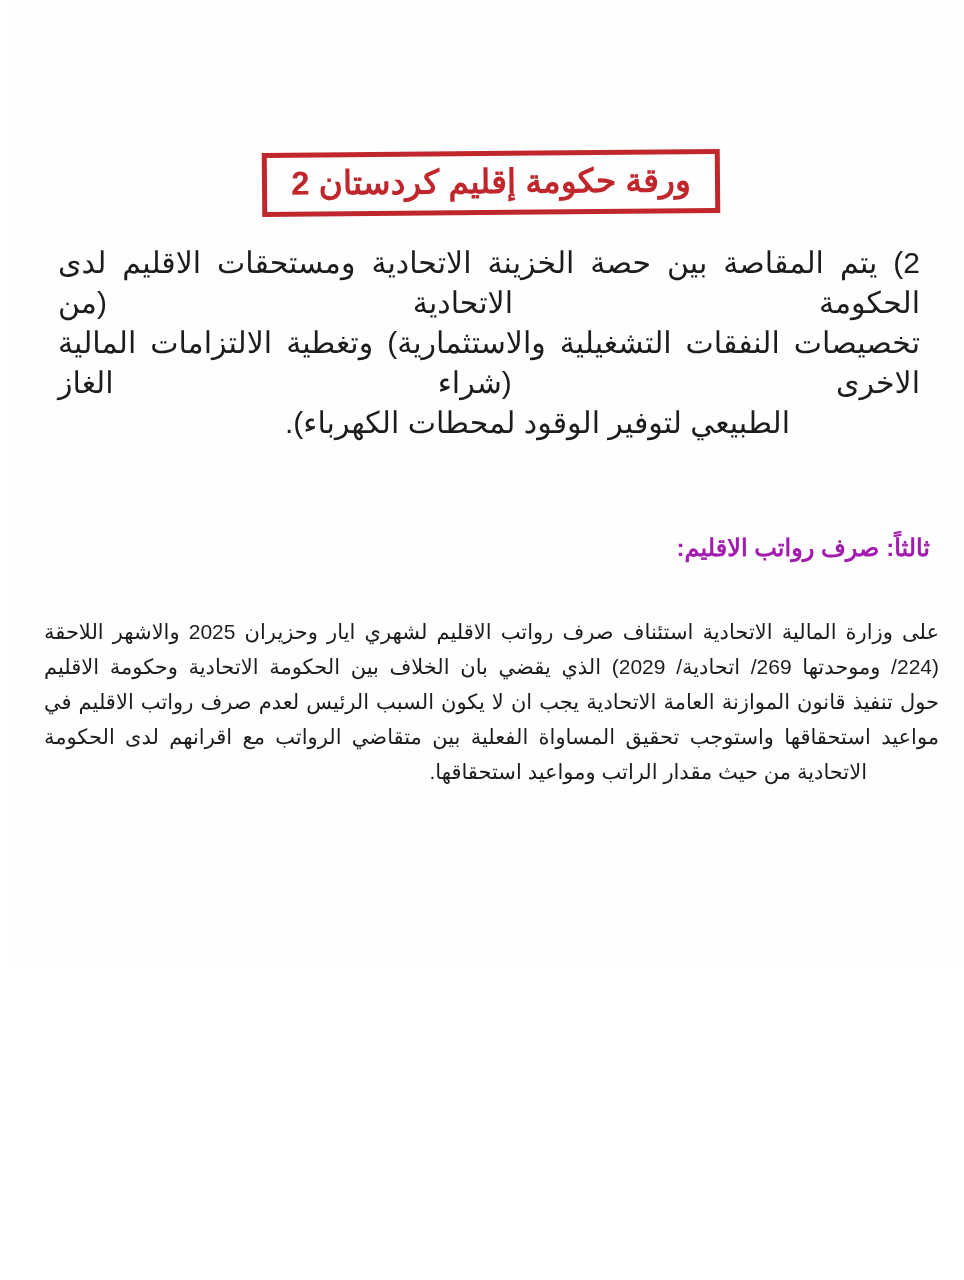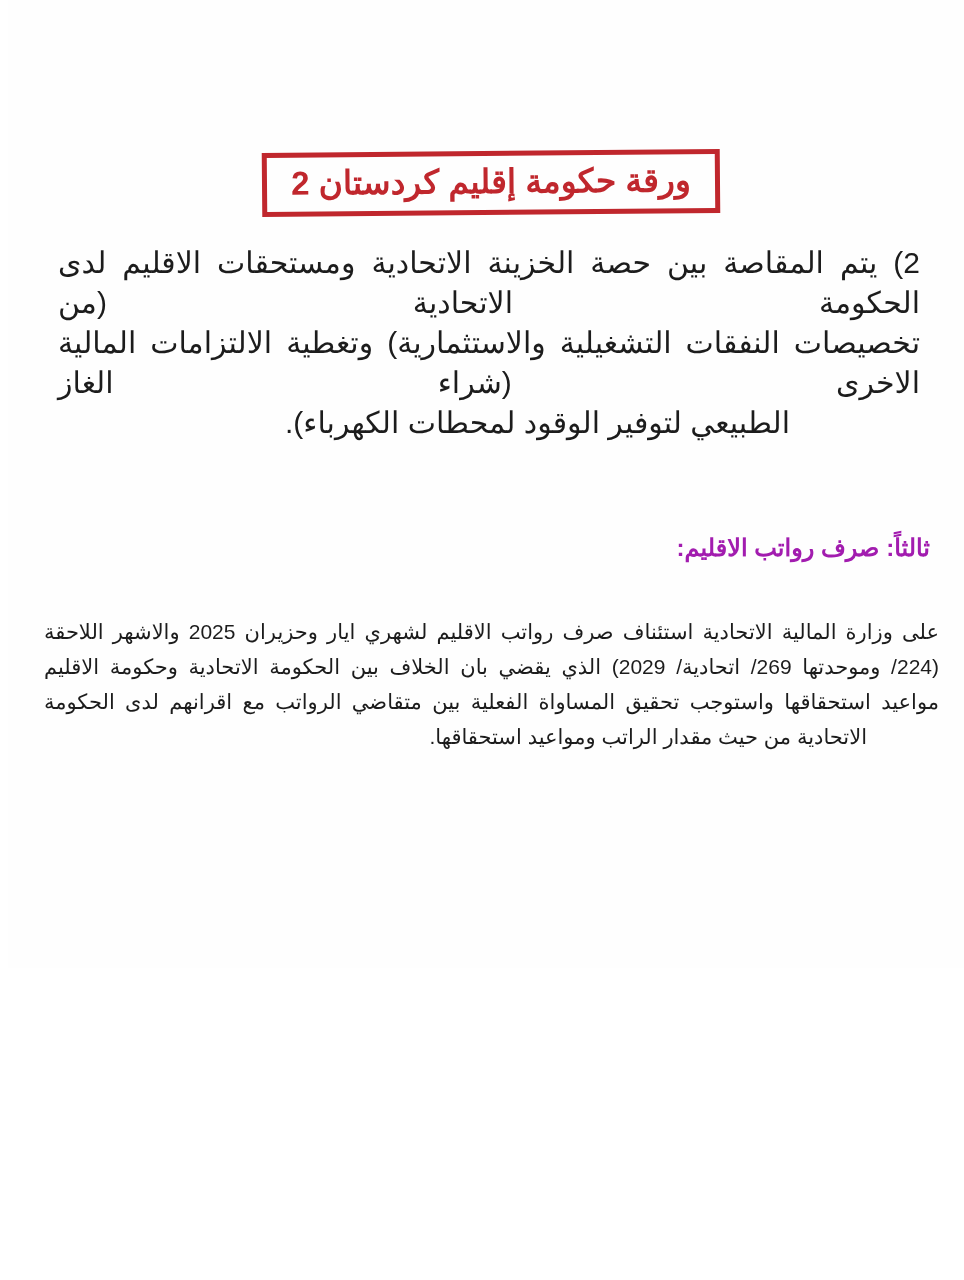--- a/index.html
+++ b/index.html
@@ -103,17 +103,18 @@
     <div class="line">2) يتم المقاصة بين حصة الخزينة الاتحادية ومستحقات الاقليم لدى الحكومة الاتحادية (من</div>
     <div class="line">تخصيصات النفقات التشغيلية والاستثمارية) وتغطية الالتزامات المالية الاخرى (شراء الغاز</div>
     <div class="line line-last">الطبيعي لتوفير الوقود لمحطات الكهرباء).</div>
   </div>
 
   <h2 class="section-heading">ثالثاً: صرف رواتب الاقليم:</h2>
 
   <div class="para para-salaries">
     <div class="line">على وزارة المالية الاتحادية استئناف صرف رواتب الاقليم لشهري ايار وحزيران 2025 والاشهر اللاحقة</div>
     <div class="line">(224/ وموحدتها 269/ اتحادية/ 2029) الذي يقضي بان الخلاف بين الحكومة الاتحادية وحكومة الاقليم</div>
+    <div class="line">حول تنفيذ قانون الموازنة العامة الاتحادية يجب ان لا يكون السبب الرئيس لعدم صرف رواتب الاقليم في</div>
     <div class="line">مواعيد استحقاقها واستوجب تحقيق المساواة الفعلية بين متقاضي الرواتب مع اقرانهم لدى الحكومة</div>
     <div class="line line-last">الاتحادية من حيث مقدار الراتب ومواعيد استحقاقها.</div>
   </div>
 
 </div>
 
 </body></html>

